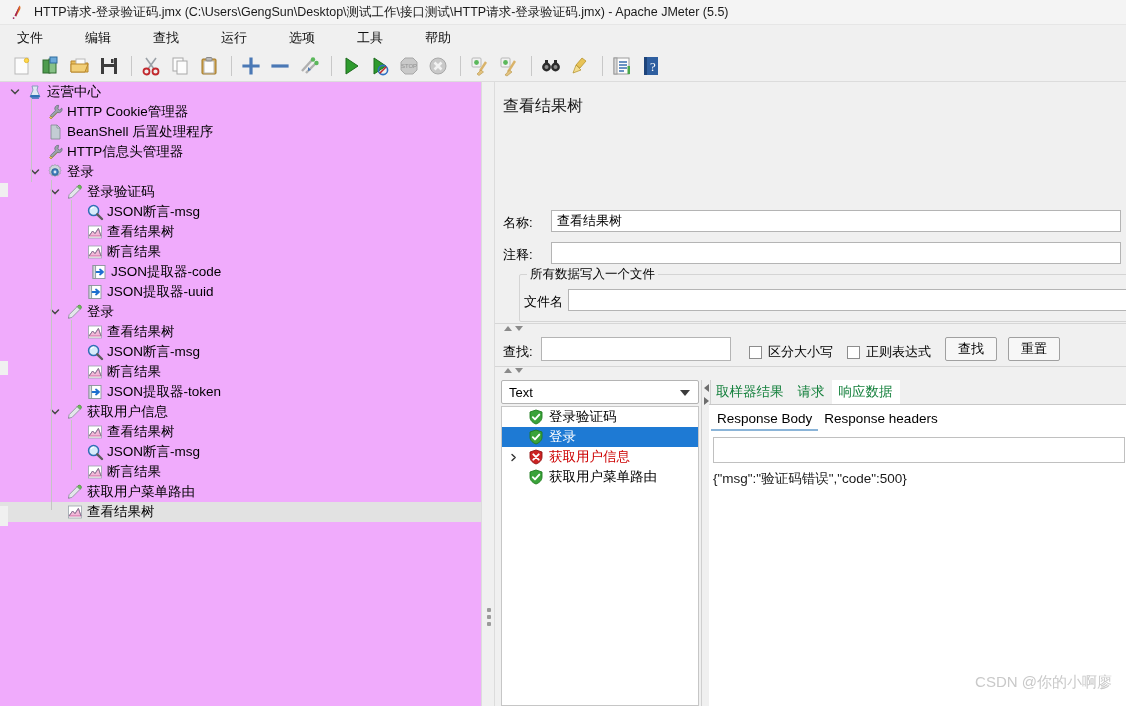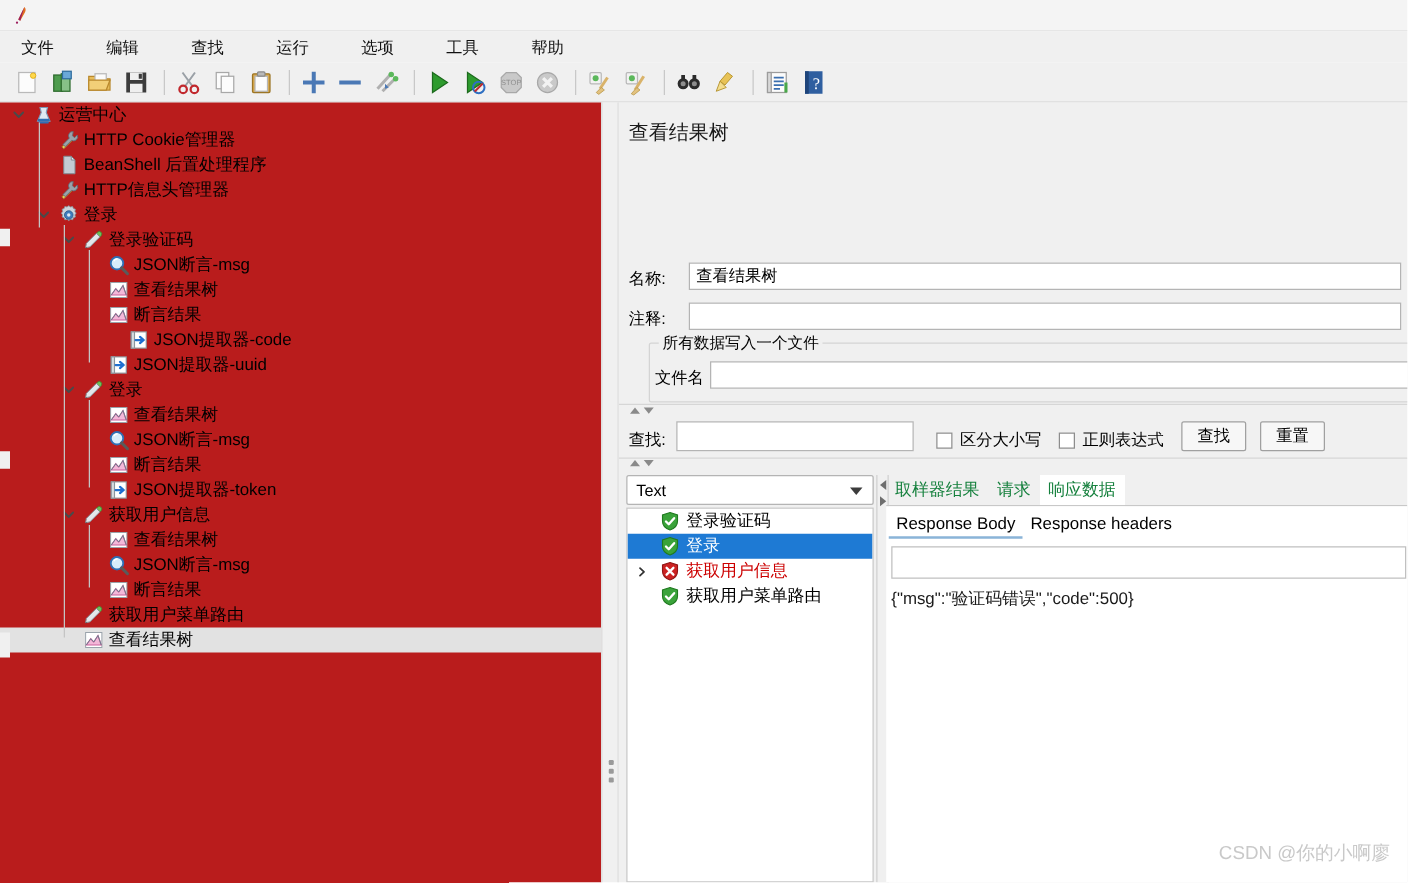--- a/index.html
+++ b/index.html
@@ -58,21 +58,21 @@
     position: relative; flex: none;
   }
   .tb-sep {
     width: 1px; height: 20px; background: #c8c8c8;
     margin: 0 6px; flex: none;
   }
 
   
   .tree-panel {
     position: absolute; left: 0; top: 82px; width: 481px; height: 624px;
-    background: #b91c1c;
+    background: #f0abfc;
     overflow: hidden;
   }
   .tree-inner { position: relative; width: 481px; }
 
   .splitter {
     position: absolute; left: 481px; top: 82px; width: 14px; height: 624px;
     background: #f0f0f0;
     border-left: 1px solid #dcdcdc;
     border-right: 1px solid #dcdcdc;
   }
@@ -246,20 +246,21 @@
 <div id="app">
 
   <div class="titlebar">
     <span class="tb-icon">
       <svg width="18" height="18" viewBox="0 0 18 18">
         <path d="M11.5 2.5 C12.6 3.4 12.8 5 12.1 6.5 L8.2 13.6 L6.6 12.6 L10.2 5.3 C10.8 4.1 11.2 3.2 11.5 2.5 Z" fill="#e07020"></path>
         <path d="M11.5 2.5 C11.0 3.6 10.5 4.6 10.0 5.6 L7.4 11.0 L6.6 12.6 L8.2 13.6 Z" fill="#9c1f5e"></path>
         <circle cx="5.6" cy="15.1" r="0.9" fill="#9c1f5e"></circle>
       </svg>
     </span>
+    <span class="title-text">HTTP请求-登录验证码.jmx (C:\Users\GengSun\Desktop\测试工作\接口测试\HTTP请求-登录验证码.jmx) - Apache JMeter (5.5)</span>
   </div>
 
   <div class="menubar">
     <div class="menu-item">文件</div>
     <div class="menu-item">编辑</div>
     <div class="menu-item">查找</div>
     <div class="menu-item">运行</div>
     <div class="menu-item">选项</div>
     <div class="menu-item">工具</div>
     <div class="menu-item">帮助</div>
@@ -517,21 +518,21 @@
           <span class="tlabel" style="position:absolute;left:107px;top:1px;">查看结果树</span>
         </div>
         <div class="trow" style="position:absolute;left:0;top:160px;width:481px;">
           <span class="ticon" style="position:absolute;left:86px;top:1px;"><svg width="18" height="18" viewBox="0 0 18 18">
               <rect x="2.5" y="3" width="13" height="12" fill="#ffffff" stroke="#9aa3ab" stroke-width="0.8"></rect>
               <path d="M3 13 L6.6 8 L9 10.6 L12.4 5.4 L15 13 Z" fill="#f2b8d8" stroke="#cc5f9c" stroke-width="0.9"></path>
               <path d="M3 13 L6.6 8 L9 10.6 L12.4 5.4 L15 13" fill="none" stroke="#6f7f8f" stroke-width="0.8"></path>
             </svg></span>
           <span class="tlabel" style="position:absolute;left:107px;top:1px;">断言结果</span>
         </div>
-        <div class="trow" style="position:absolute;left:16px;top:180px;width:549px;">
+        <div class="trow" style="position:absolute;left:4px;top:180px;width:549px;">
           <span class="ticon" style="position:absolute;left:86px;top:1px;"><svg width="18" height="18" viewBox="0 0 18 18">
               <rect x="3" y="2.5" width="12" height="13" fill="#ffffff" stroke="#8b949b" stroke-width="0.9"></rect>
               <rect x="3" y="2.5" width="2.6" height="13" fill="#d5dbe0" stroke="#8b949b" stroke-width="0.9"></rect>
               <path d="M6.5 9 h5.4 M10 6.5 L13 9 L10 11.5" fill="none" stroke="#1f6fd0" stroke-width="1.8" stroke-linecap="round" stroke-linejoin="round"></path>
             </svg></span>
           <span class="tlabel" style="position:absolute;left:107px;top:1px;">JSON提取器-code</span>
         </div>
         <div class="trow" style="position:absolute;left:0;top:200px;width:481px;">
           <span class="ticon" style="position:absolute;left:86px;top:1px;"><svg width="18" height="18" viewBox="0 0 18 18">
               <rect x="3" y="2.5" width="12" height="13" fill="#ffffff" stroke="#8b949b" stroke-width="0.9"></rect>

